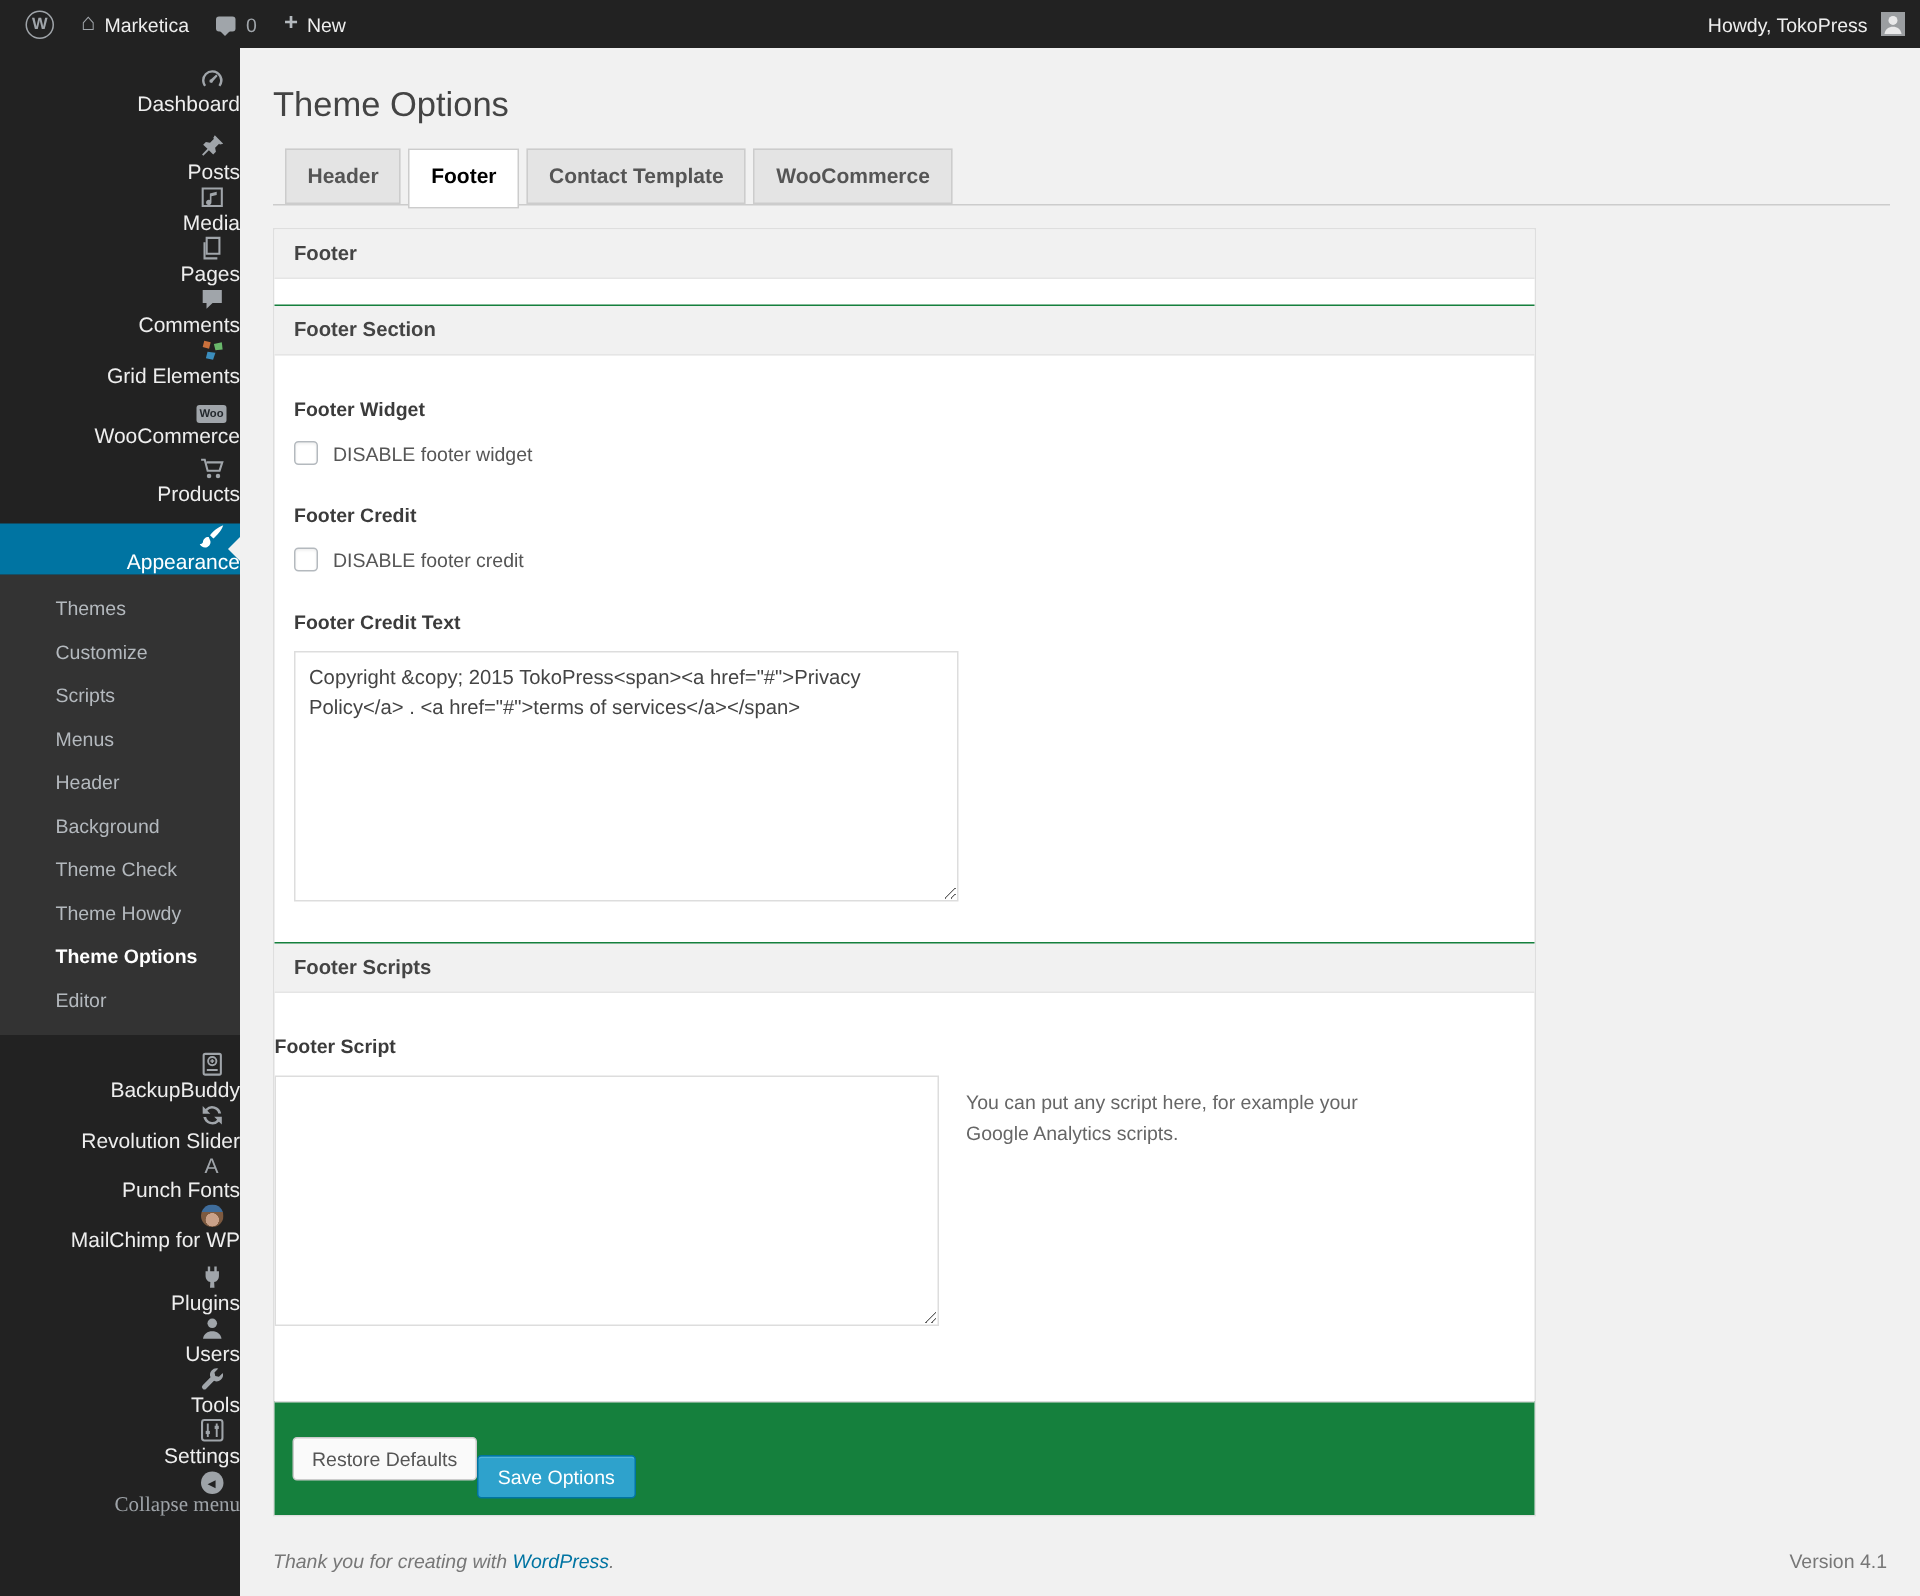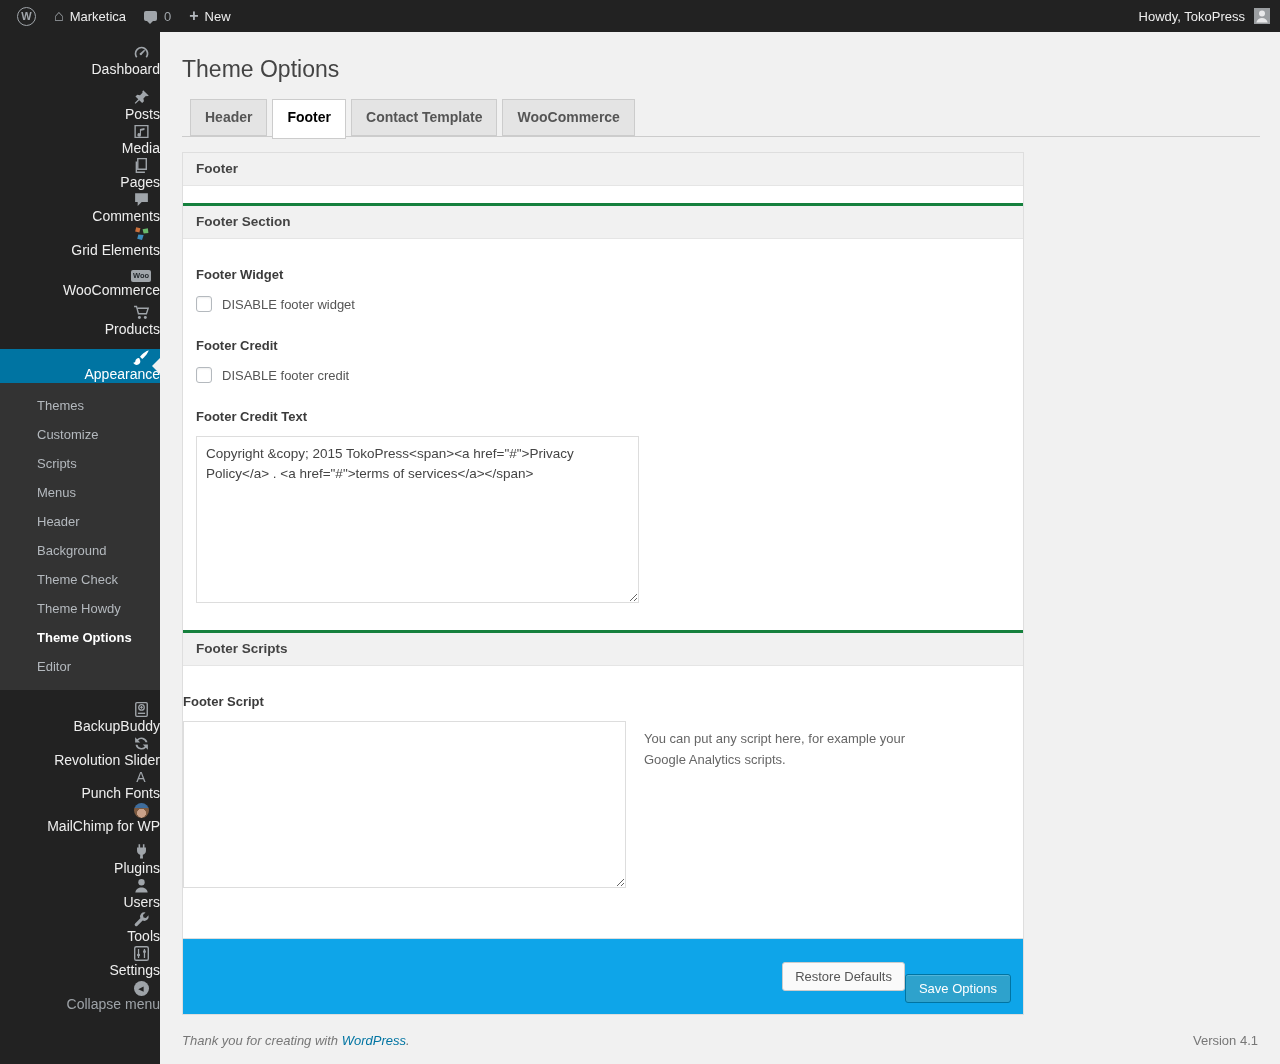--- a/index.html
+++ b/index.html
@@ -25,21 +25,21 @@
   
   #sidebar{position:absolute;top:32px;left:0;width:160px;height:1032px;background:#222;}
   .group{margin-top:11px;}
   .group.g0{margin-top:12px;} .group.g4{margin-top:6px;} .group.g6{margin-top:2px;}
   .mi{display:flex;align-items:flex-end;height:34px;padding-left:9px;color:#eee;font-size:14px;cursor:pointer;position:relative;flex-direction:column;}
   .mi .icon{width:20px;margin-right:9px;color:#a0a5aa;display:flex;align-items:center;justify-content:center;flex:none;}
   .mi .icon svg{width:17px;height:17px;fill:currentColor;}
   .mi.active{background:#0074a2;color:#fff;}
   .mi.active .icon{color:#fff;}
   .mi.active::after{content:"";position:absolute;right:0;top:9px;border:8px solid transparent;border-right-color:#f1f1f1;border-left-width:0;}
-  .mi.dim{color:#9ea3a8;}
+  .mi.dim{color:#9ea3a8;font-family:Liberation Serif, serif;}
   .submenu{background:#333;padding:8px 0 9px;}
   .smi{padding:7px 0 7px 37px;color:#b4b9be;font-size:13px;cursor:pointer;}
   .smi.current{color:#fff;font-weight:bold;}
   .woo-badge{background:#a0a5aa;color:#23282d;font-size:7.5px;font-weight:bold;border-radius:2px;padding:2px 2px;line-height:1;}
   .chimp{width:15px;height:15px;border-radius:50%;display:inline-block;
     background:radial-gradient(circle at 50% 68%, #c9a189 34%, rgba(0,0,0,0) 36%),
                linear-gradient(#3f6d9c 0 34%, #7d5a40 34%);}
   .collapse-circle{width:15px;height:15px;border-radius:50%;background:#9ea3a8;color:#222;
     font-size:7px;display:flex;align-items:center;justify-content:center;}
   .punch-a{font-size:14px;color:#a0a5aa;}
@@ -47,35 +47,35 @@
   #main{position:absolute;left:160px;top:32px;width:1120px;padding:0;}
   .main-inner{padding:23px 20px 0 22px;}
   h1.page-title{font-size:23px;font-weight:400;color:#444;margin:0;line-height:29px;}
   .tabs{margin-top:15px;height:37px;border-bottom:1px solid #ccc;padding-left:8px;}
   .tab{display:inline-block;vertical-align:top;border:1px solid #ccc;background:#e4e4e4;color:#555;
     font-size:14px;font-weight:bold;padding:9px 14px;margin-right:5px;cursor:pointer;line-height:17px;}
   .tab.active{background:#fff;color:#000;padding-bottom:12px;}
   
   .panel{width:840px;background:#fff;border:1px solid #dedede;margin-top:15px;}
   .phead{background:#f1f1f1;padding:0 13px;height:32px;line-height:32px;font-weight:bold;font-size:13.5px;
-    color:#444;border-top:3px solid #15803d;border-bottom:1px solid #e5e5e5;}
+    color:#444;border-top:1px solid #15803d;border-bottom:1px solid #e5e5e5;}
   .phead.first{border-top:none;}
   .pstrip{height:17px;background:#fff;}
   .pbody{padding:2px 13px 24px;}
   .pbody2{padding:2px 0 50px;}
   .field-label{font-weight:bold;font-size:13px;color:#3b3b3b;margin-top:26px;}
   .check-row{display:flex;align-items:center;gap:10px;margin-top:14px;color:#555;}
   input[type=checkbox]{appearance:none;-webkit-appearance:none;width:16px;height:16px;border:1px solid #b4b9be;
     border-radius:3px;background:#fff;margin:0;cursor:pointer;box-shadow:inset 0 1px 2px rgba(0,0,0,.07);}
   textarea{width:443px;height:167px;box-sizing:border-box;border:1px solid #ddd;margin-top:12px;padding:7px 9px;
     font-family:"Liberation Sans","DejaVu Sans",sans-serif;font-size:13.5px;color:#444;line-height:1.45;
     resize:both;background:#fff;}
   .script-row{display:flex;gap:18px;align-items:flex-start;}
   .help{width:300px;color:#666;font-size:13px;line-height:1.6;margin-top:20px;}
-  .pfoot{background:#0ea5e9;border-top:1px solid #ddd;padding:11px 12px;display:flex;justify-content:flex-end;align-items:center;}
+  .pfoot{background:#15803d;border-top:1px solid #ddd;padding:11px 12px;display:flex;justify-content:flex-start;align-items:center;}
   .btn{background:#fafafa;border:1px solid #ccc;border-radius:3px;padding:6px 12px;font-size:13px;color:#555;
     cursor:pointer;font-family:inherit;}
   .btn-primary{background:#2ea2cc;border:1px solid #0074a2;color:#fff;box-shadow:inset 0 1px 0 rgba(120,200,230,.5);
     padding:6px 13px;margin-top:24px;}
   
   #pagefoot{position:absolute;left:182px;right:22px;top:1033px;display:flex;justify-content:space-between;
     font-size:13px;color:#777;}
   .thanks{font-style:italic;}
   .thanks a{color:#0074a2;text-decoration:none;font-style:italic;cursor:pointer;}
 </style>

